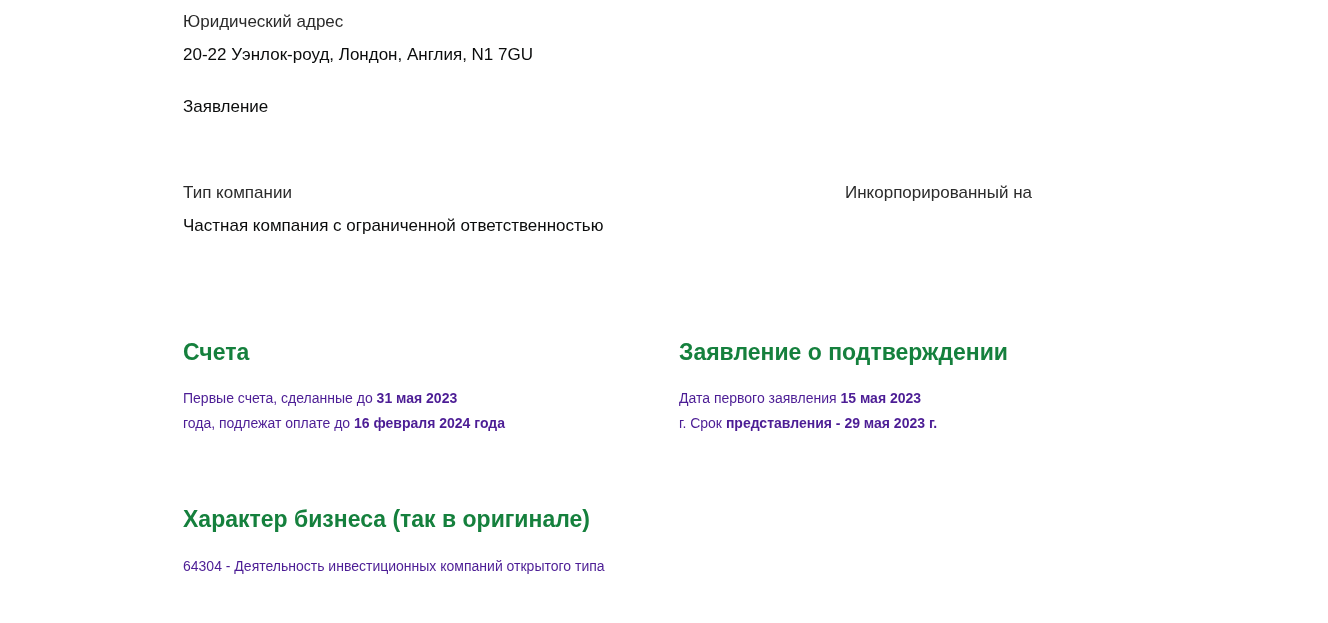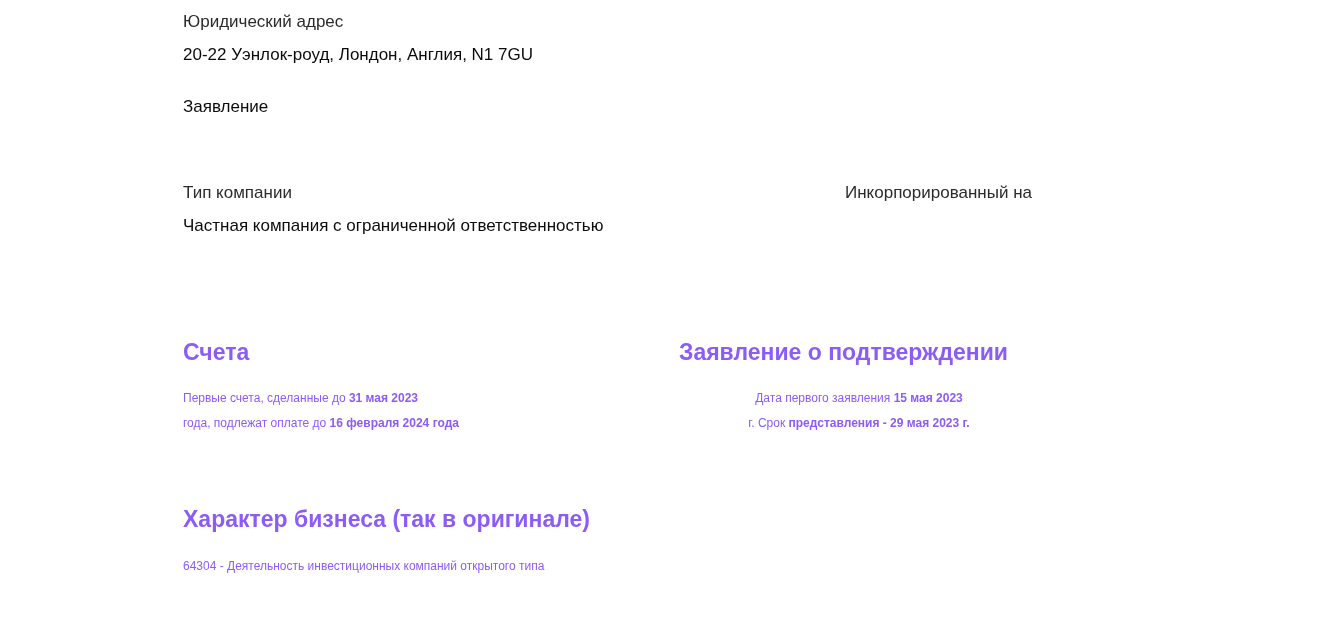--- a/index.html
+++ b/index.html
@@ -29,26 +29,26 @@
   .field-value {
     font-size: 17px;
     line-height: 24px;
     color: #0b0c0c;
     font-weight: 400;
   }
   .section-heading {
     font-size: 23px;
     line-height: 30px;
     font-weight: 700;
-    color: #8b5cf6;
+    color: #15803d;
   }
   .body-text {
-    font-size: 12px;
+    font-size: 14px;
     line-height: 25px;
-    color: #8b5cf6;
+    color: #4c1d95;
     font-weight: 400;
   }
   .body-text b {
     font-weight: 700;
   }
 
   
   #block-registered-office { position: absolute; left: 183px; top: 10px; width: 640px; }
   #block-registered-office .field-value { margin-top: 9px; }
 
@@ -58,21 +58,21 @@
   #block-company-type { position: absolute; left: 183px; top: 181px; width: 640px; }
   #block-company-type .field-value { margin-top: 9px; }
 
   #block-incorporated { position: absolute; left: 845px; top: 181px; width: 420px; }
   #block-incorporated .field-value { margin-top: 9px; }
 
   #block-accounts { position: absolute; left: 183px; top: 318px; width: 450px; }
   #block-accounts .body-text { margin-top: 16px; width: 435px; }
 
   #block-confirmation { position: absolute; left: 679px; top: 318px; width: 470px; }
-  #block-confirmation .body-text { margin-top: 16px; width: 360px; text-align: center; }
+  #block-confirmation .body-text { margin-top: 16px; width: 360px; }
 
   #block-nature { position: absolute; left: 183px; top: 485px; width: 800px; }
   #block-nature .body-text { margin-top: 20px; }
 </style>
 </head>
 <body>
 
 <div class="page">
 
   <div id="block-registered-office">

